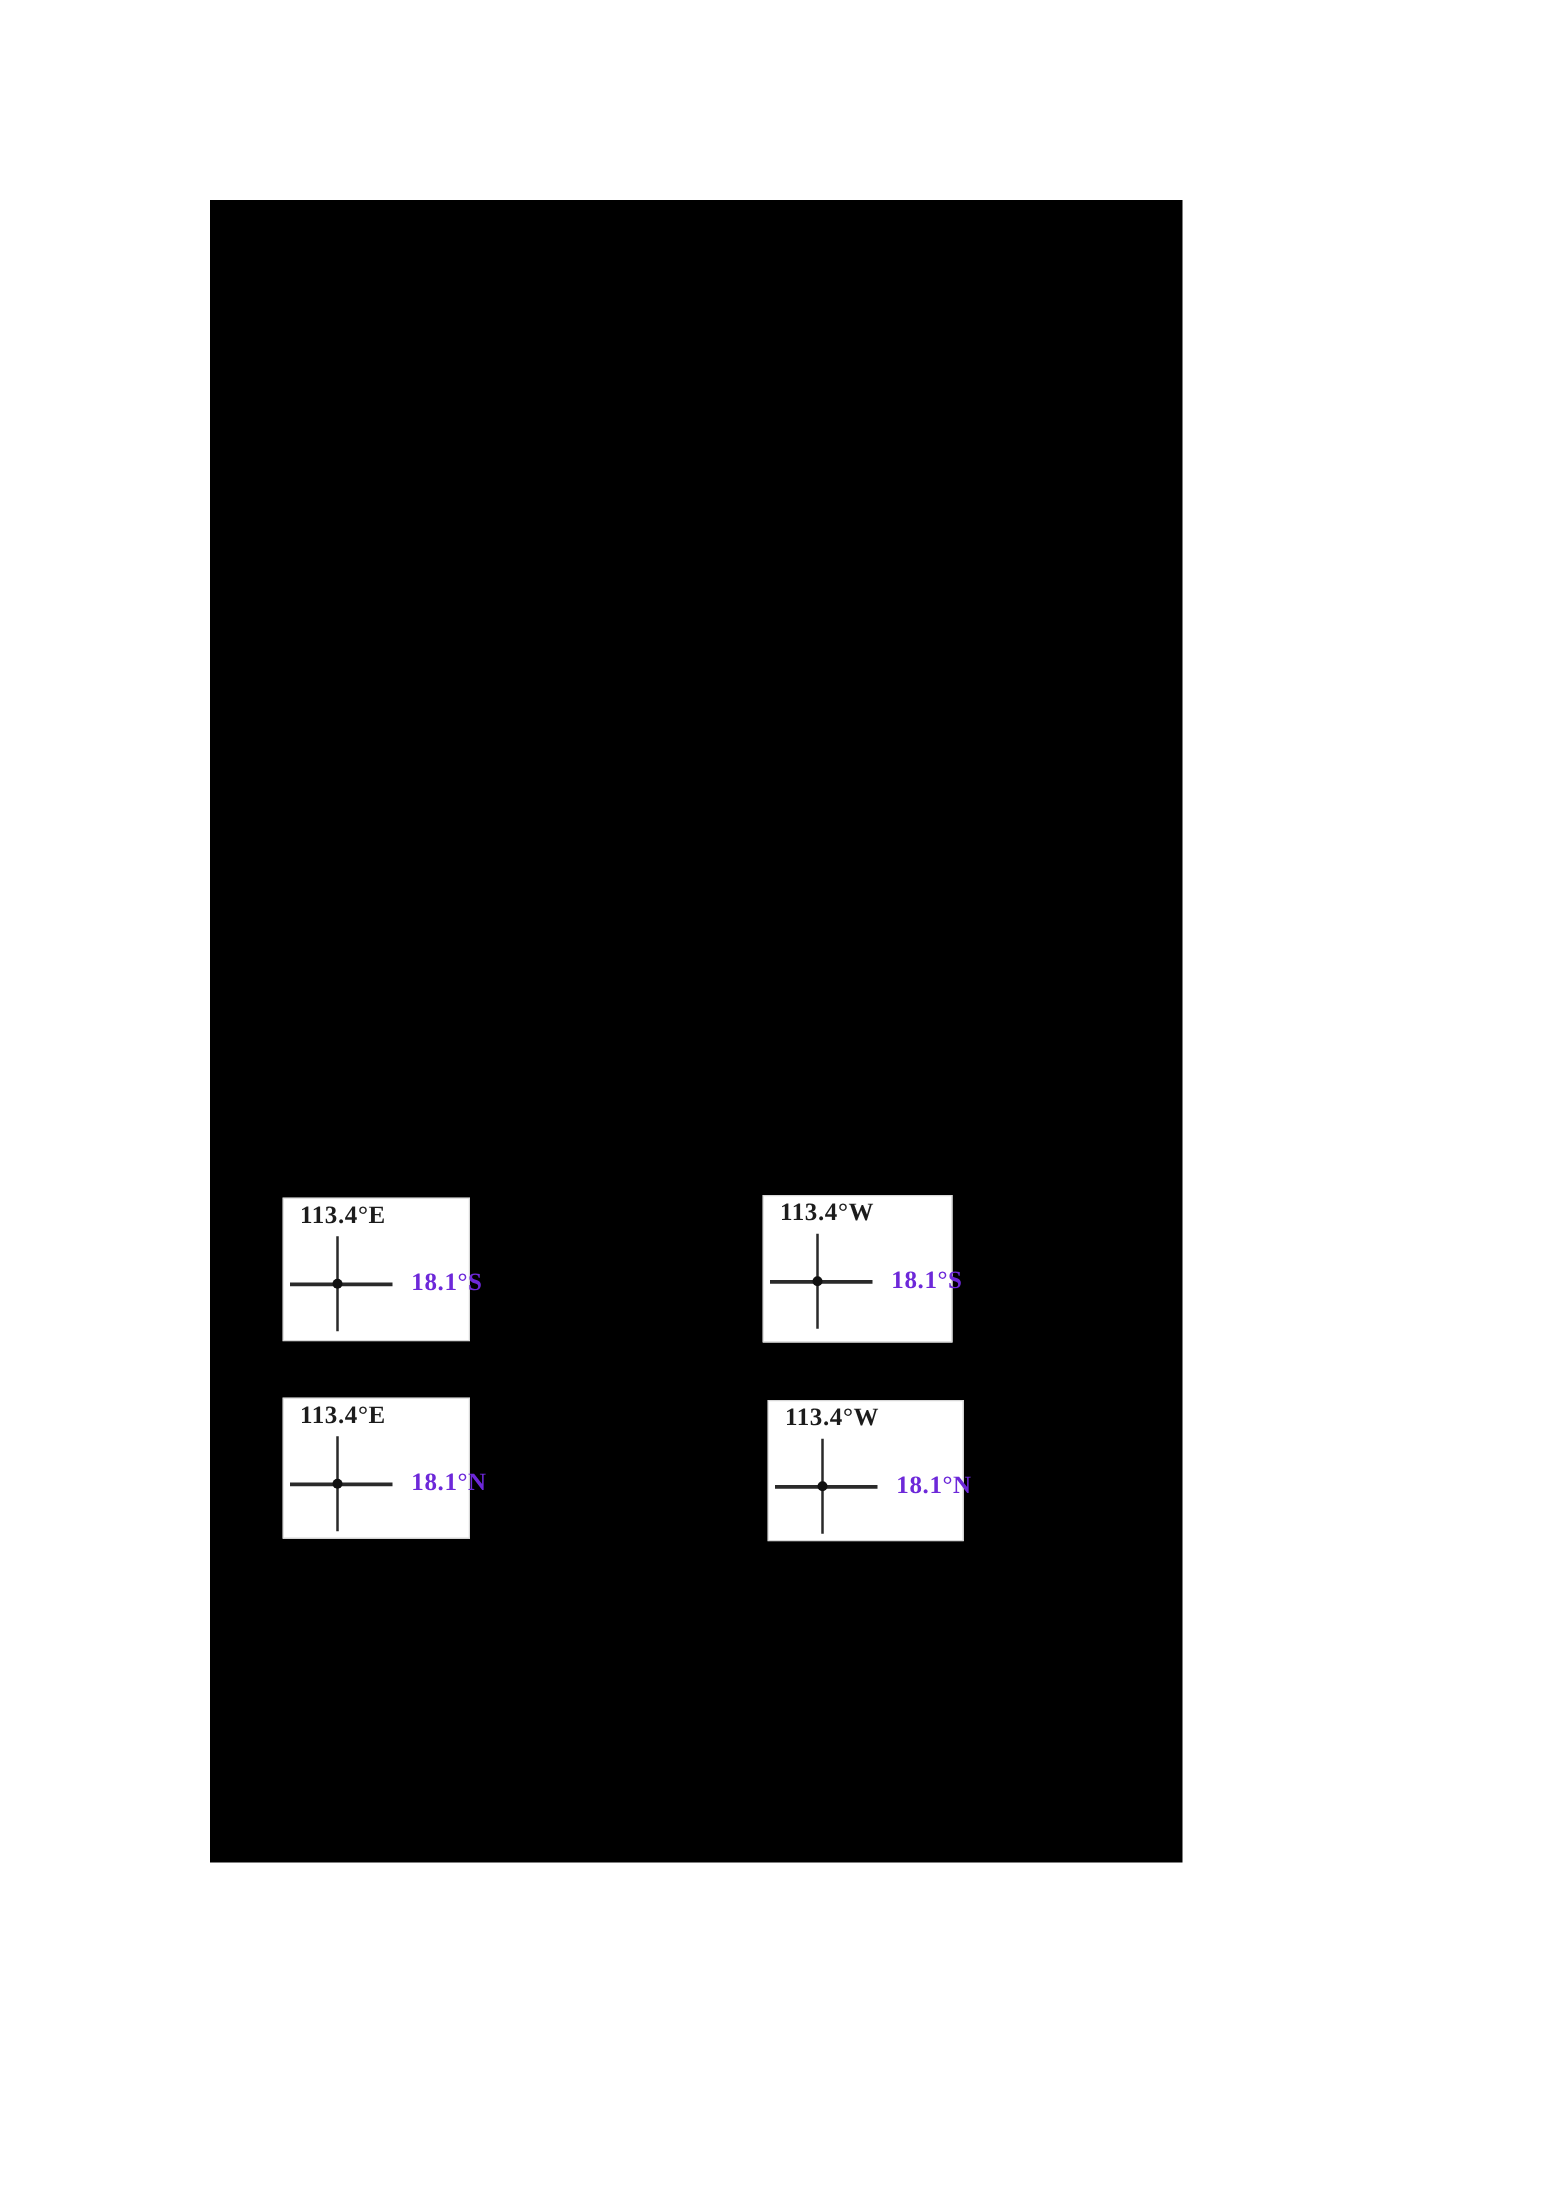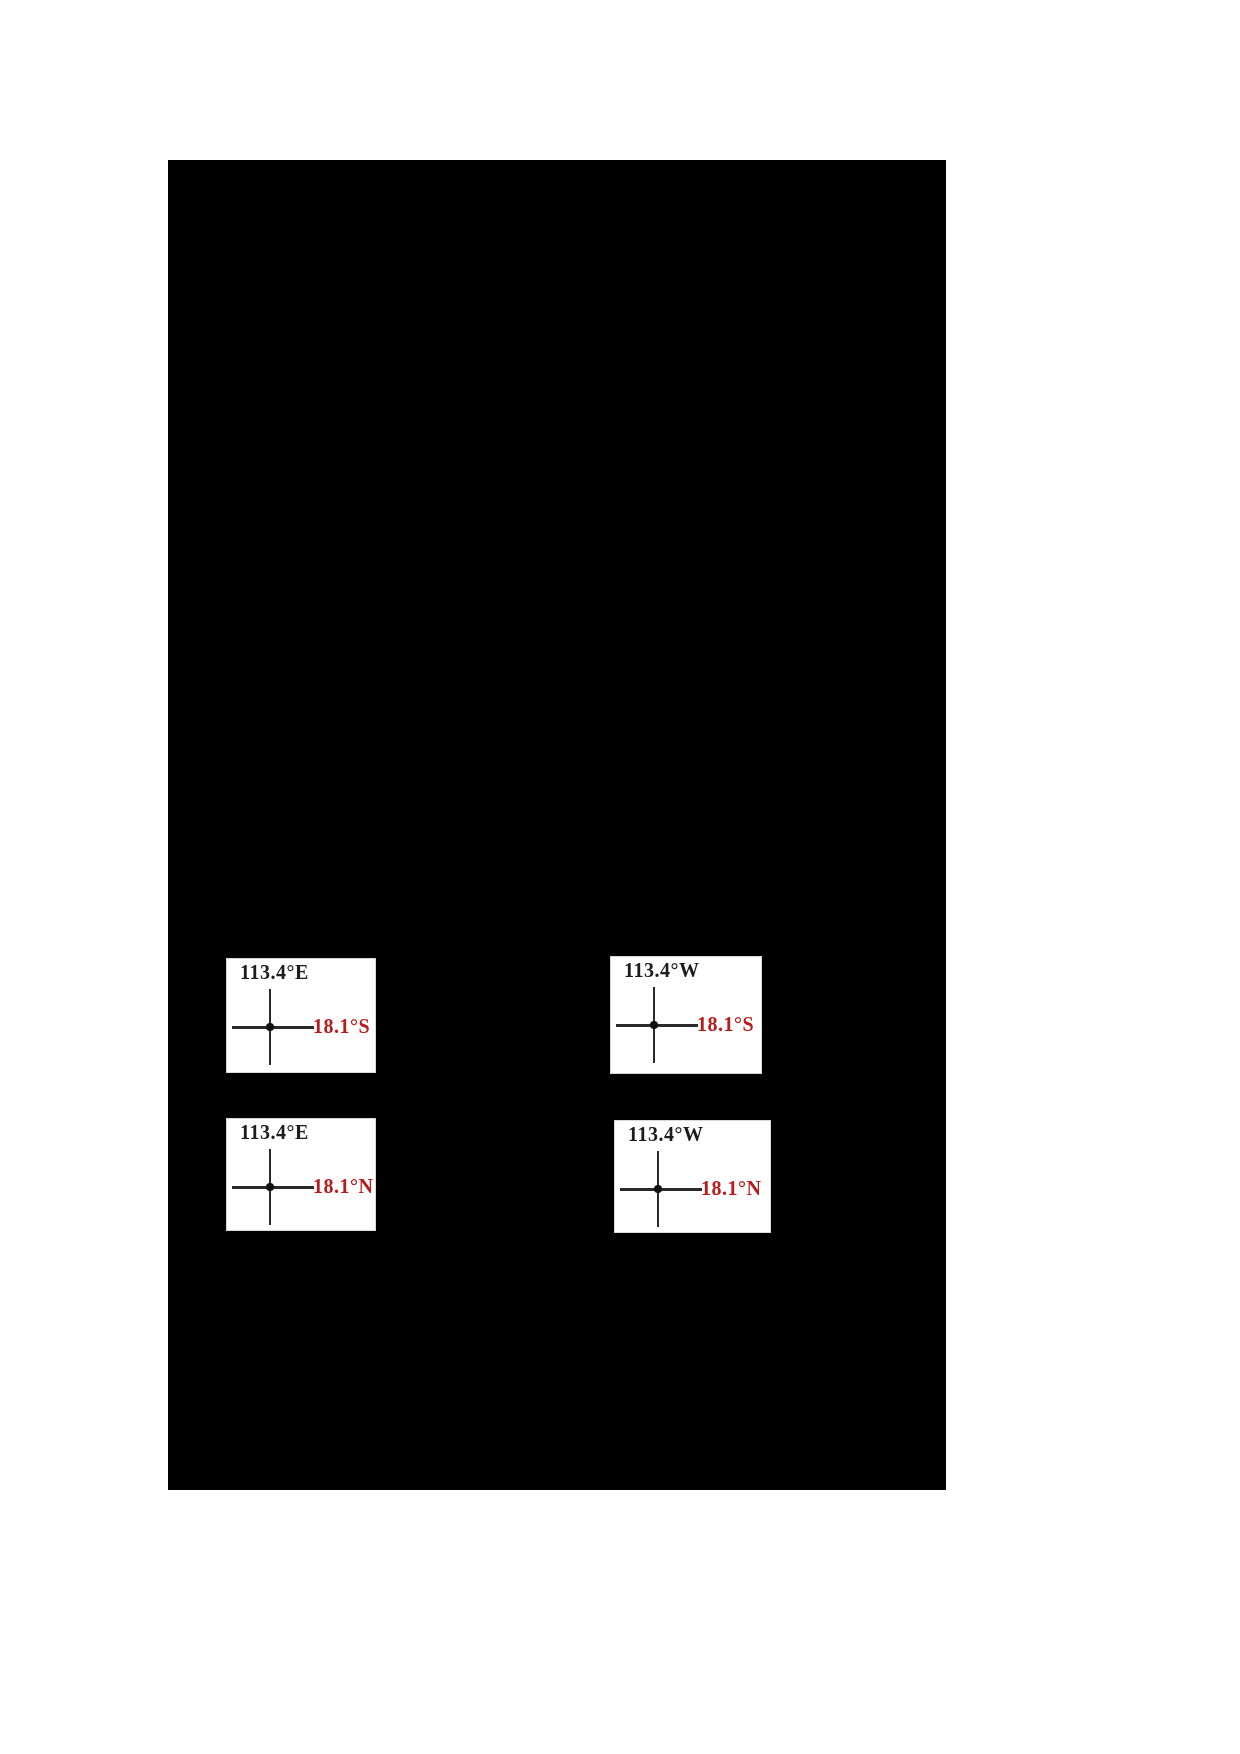--- a/index.html
+++ b/index.html
@@ -58,25 +58,25 @@
     position: absolute;
     left: 40px;
     top: 65px;
     width: 8px;
     height: 8px;
     border-radius: 50%;
     background: #111111;
   }
   .diagram .lat {
     position: absolute;
-    left: 87px;
+    left: 103px;
     top: 57px;
     font-size: 20px;
     font-weight: 600;
-    color: #b91c1c;
+    color: #6d28d9;
     letter-spacing: 0.5px;
     white-space: nowrap;
   }
   .diagram-a { left: 58px;  top: 798px; width: 150px; height: 115px; }
   .diagram-b { left: 442px; top: 796px; width: 152px; height: 118px; }
   .diagram-c { left: 58px;  top: 958px; width: 150px; height: 113px; }
   .diagram-d { left: 446px; top: 960px; width: 157px; height: 113px; }
 </style>
 </head>
 <body>

